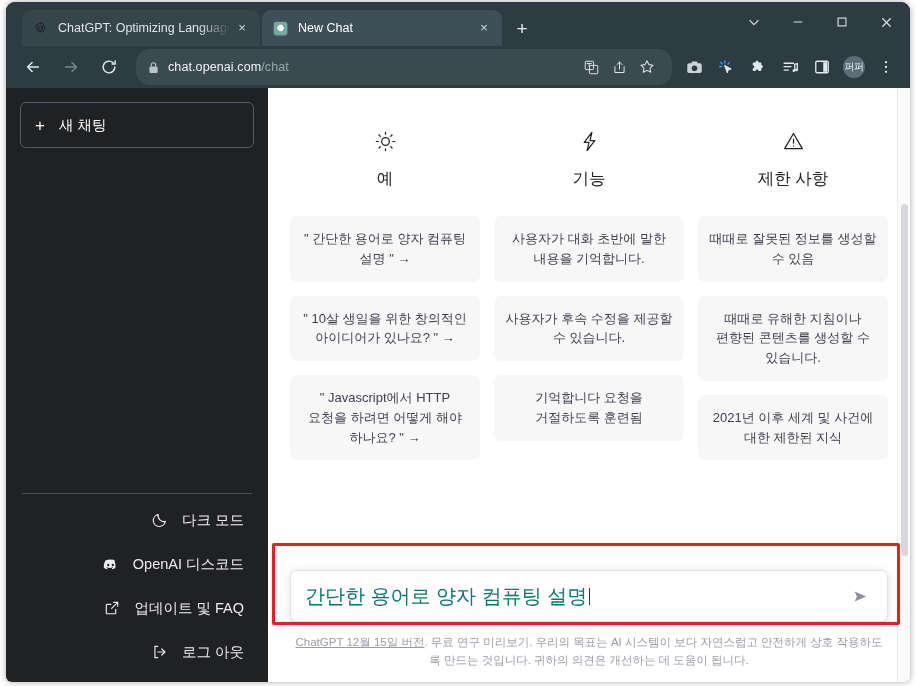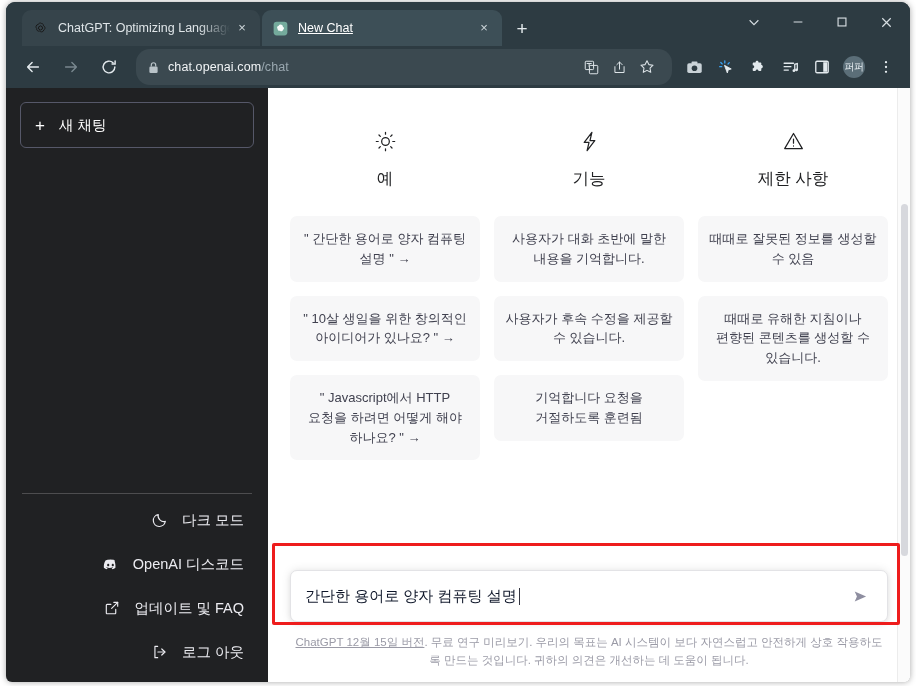--- a/index.html
+++ b/index.html
@@ -56,21 +56,21 @@
   }
   .tab .ttl {
     flex: 1 1 auto;
     color: #dfe5e8;
     font-size: 12.5px;
     white-space: nowrap;
     overflow: hidden;
     -webkit-mask-image: linear-gradient(to right, #000 82%, transparent 100%);
     mask-image: linear-gradient(to right, #000 82%, transparent 100%);
   }
-  .tab.active .ttl { color: #ffffff; text-decoration: underline; }
+  .tab.active .ttl { color: #ffffff; }
   .tab .tclose {
     flex: 0 0 16px;
     width: 16px; height: 16px;
     color: #cfd7db;
     font-size: 13px;
     line-height: 16px;
     text-align: center;
     margin-left: 4px;
     font-family: "Liberation Sans", sans-serif;
   }
@@ -272,22 +272,22 @@
     border: 1px solid #e3e3e6;
     border-radius: 7px;
     box-shadow: 0 0 10px rgba(0,0,0,.10), 0 2px 5px rgba(0,0,0,.06);
     height: 52px;
     display: flex;
     align-items: center;
     padding: 0 14px;
   }
   .composer .ctext {
     flex: 1 1 auto;
-    font-size: 15px;
-    color: #0f172a;
+    font-size: 20px;
+    color: #0f766e;
     display: flex;
     align-items: center;
     white-space: nowrap;
     overflow: hidden;
   }
   .caret {
     display: inline-block;
     width: 1px;
     height: 17px;
     background: #343541;
@@ -583,20 +583,21 @@
                 <span class="ch-icon">
                   <svg width="23" height="23" viewBox="0 0 24 24" fill="none" stroke="currentColor" stroke-width="1.3" stroke-linejoin="round" stroke-linecap="round">
                       <path d="M12 3.6L21.2 19.4H2.8z"></path>
                       <path d="M12 9.6v4.2M12 16.6v.1"></path>
                     </svg>
                 </span>
                 <span class="ch-label">제한 사항</span>
               </div>
               <div class="card">때때로 잘못된 정보를 생성할 수 있음</div>
               <div class="card">때때로 유해한 지침이나 편향된 콘텐츠를 생성할 수 있습니다.</div>
+              <div class="card">2021년 이후 세계 및 사건에 대한 제한된 지식</div>
             </div>
 
           </div>
         </div>
 
         <div class="composer-wrap">
           <div class="composer">
             <div class="ctext">
                 <span>간단한 용어로 양자 컴퓨팅 설명</span>
                 <span class="caret"></span>

